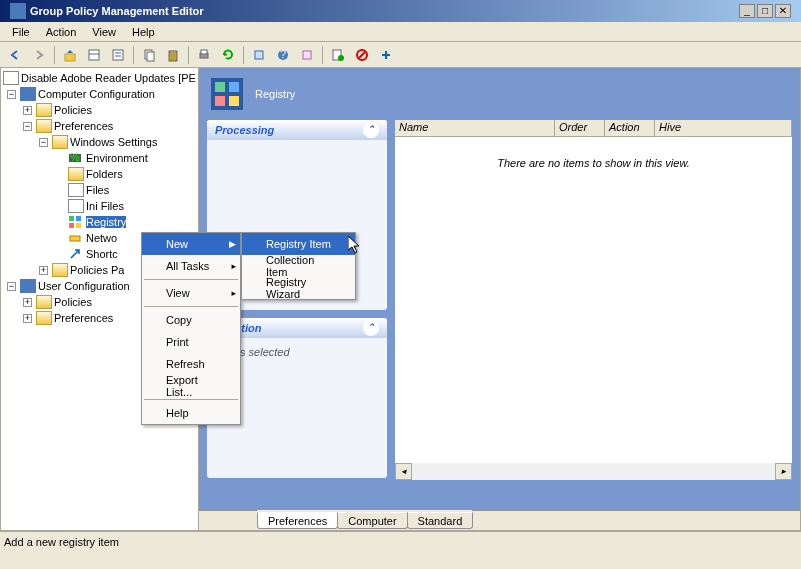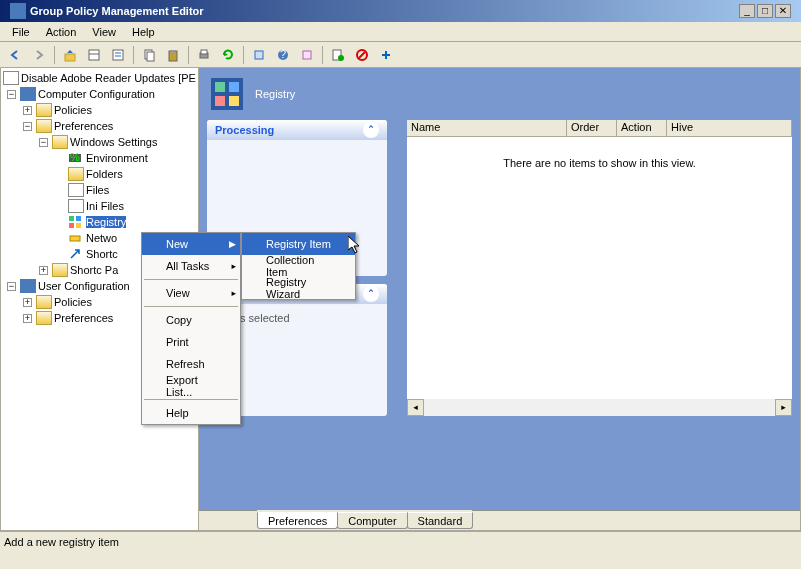--- a/index.html
+++ b/index.html
@@ -35,21 +35,21 @@
 .cfg-icon { background: #4a7aba; }
 .doc-icon { background: #fff; border: 1px solid #888; }
 .tree-row.selected .label { background: #316ac5; color: white; }
 .indent { display: inline-block; }
 
 
 .content-header { height: 52px; display: flex; align-items: center; padding-left: 12px; color: white; font-size: 22px; }
 .content-header-icon { width: 32px; height: 32px; background: #2c5aa0; margin-right: 12px; }
 
 
-.panels { display: flex; padding: 0 8px; gap: 20px; height: 296px; }
+.panels { display: flex; padding: 0 8px; gap: 8px; height: 360px; font-style: italic; }
 .left-panels { width: 180px; display: flex; flex-direction: column; gap: 8px; }
 .panel { background: #f1f5fb; border-radius: 3px; }
 .panel-hdr { height: 20px; background: linear-gradient(#fff, #c3d3ef); display: flex; align-items: center; padding: 0 8px; color: #235adb; font-weight: bold; justify-content: space-between; border-radius: 3px 3px 0 0; }
 .panel-body { padding: 8px; color: #555; }
 .collapse-btn { width: 16px; height: 16px; border-radius: 50%; background: #fff; text-align: center; line-height: 14px; color: #235adb; font-size: 9px; cursor: pointer; }
 
 .right-panel { flex: 1; background: white; display: flex; flex-direction: column; }
 .list-hdr { display: flex; background: #ece9d8; height: 17px; border-bottom: 1px solid #aca899; }
 .list-col { border-right: 1px solid #aca899; padding: 1px 4px; }
 .list-body { flex: 1; text-align: center; padding-top: 20px; color: black; position: relative; }
@@ -274,21 +274,21 @@
             <svg width="14" height="14">
               <path d="M3 11 L11 3 M7 3 L11 3 L11 7" stroke="#06c" stroke-width="1.5" fill="none"></path>
             </svg>
           </span>
           <span class="label">Shortc</span>
         </div>
       <div class="tree-row">
           <span class="indent" style="width:36px"></span>
           <span class="expander">+</span>
           <span class="tree-icon folder"></span>
-          <span class="label">Shortc Pa</span>
+          <span class="label">Policies Pa</span>
         </div>
       <div class="tree-row">
           <span class="indent" style="width:4px"></span>
           <span class="expander">−</span>
           <span class="tree-icon cfg-icon"></span>
           <span class="label">User Configuration</span>
         </div>
       <div class="tree-row">
           <span class="indent" style="width:20px"></span>
           <span class="expander">+</span>

